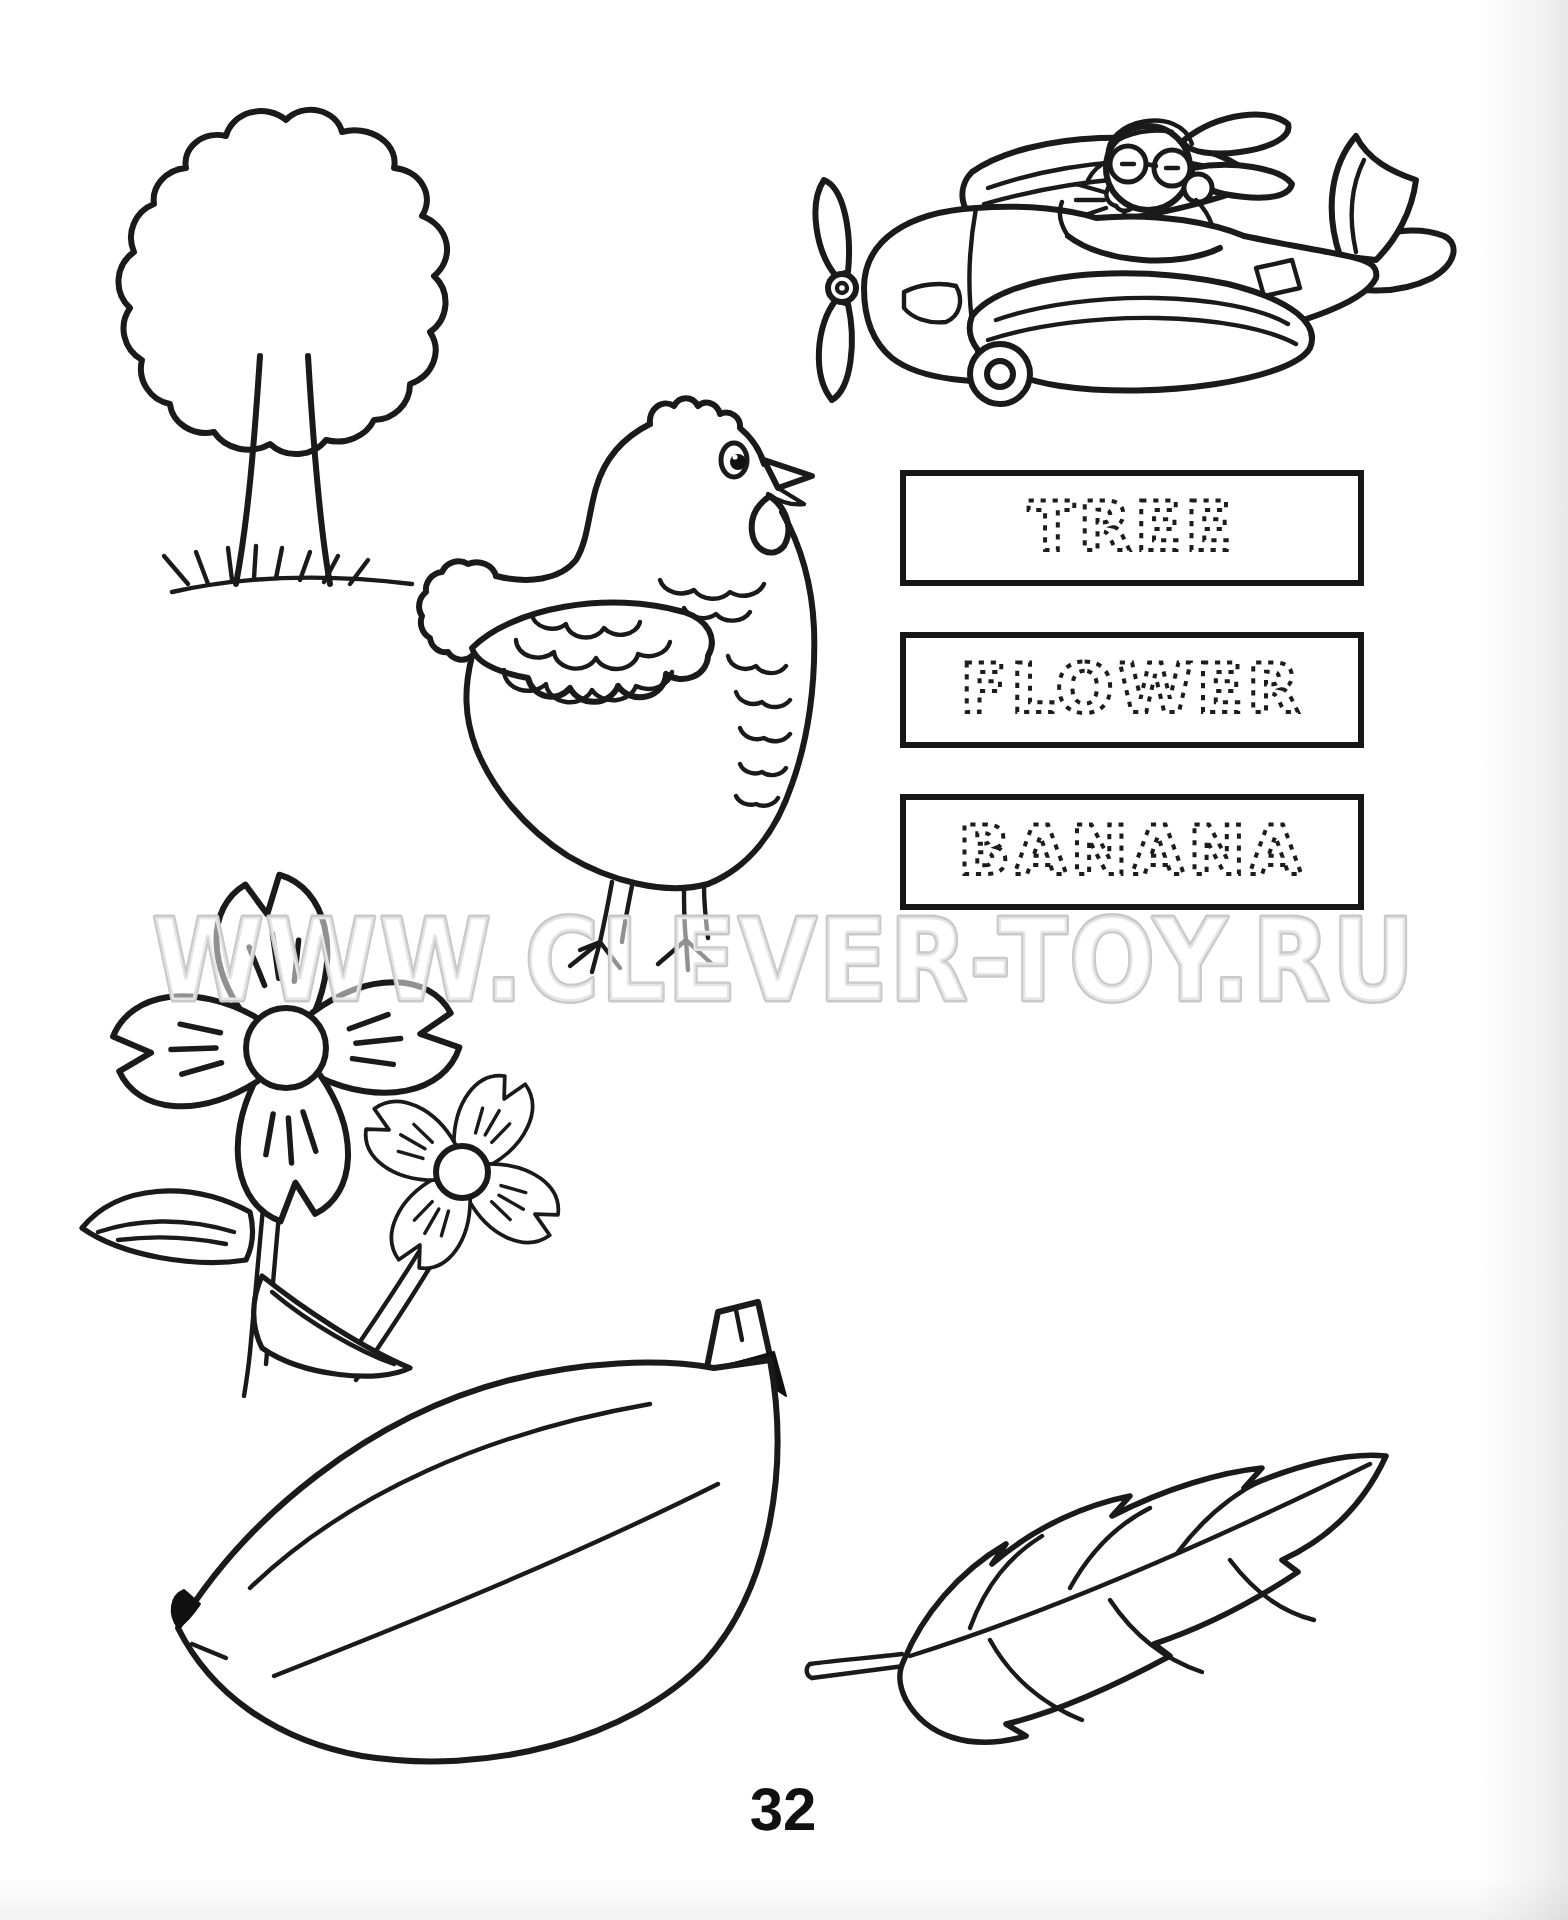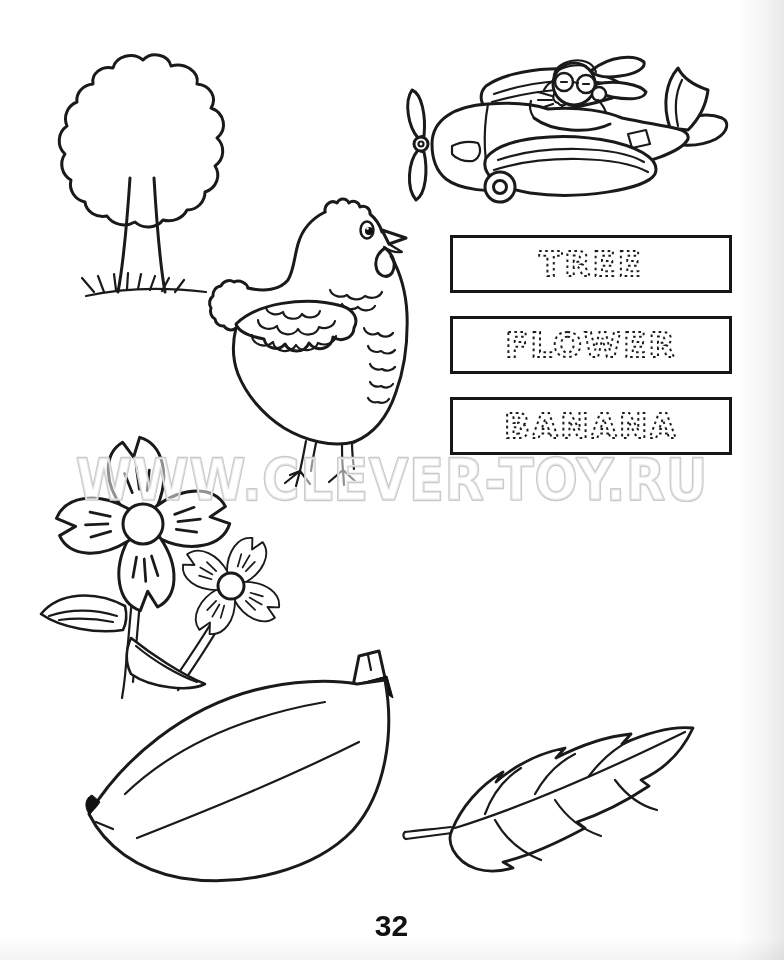--- a/index.html
+++ b/index.html
@@ -13,42 +13,41 @@
     stroke-linecap:round; stroke-linejoin:round;
   }
   .art .thin{ stroke-width:2.2; }
   .art .fw{ fill:#ffffff; }
   .art .bk{ fill:#111111; stroke:#111111; stroke-width:1; }
   .art .pupil{ fill:#111111; stroke:none; }
   .art .hl{ fill:#ffffff; stroke:none; }
 
   .word-list{ position:absolute; left:450px; top:235px; width:257px; }
   .word-box{
-    width:282px; height:58px; border:3px solid #161616; box-sizing:border-box;
+    width:232px; height:58px; border:3px solid #161616; box-sizing:border-box;
     margin-bottom:23px; background:transparent;
   }
   .word-box svg{ width:100%; height:100%; display:block; }
   .trace-text{
     font-family:"DejaVu Sans", sans-serif; font-weight:bold; font-size:34px;
     letter-spacing:2px; fill:none; stroke:#1c1c1c; stroke-width:2;
     stroke-dasharray:2.6 3.4; stroke-linecap:butt;
   }
 
   .watermark{ position:absolute; left:0; top:446px; width:784px; height:76px; pointer-events:none; }
   .watermark text{
     font-family:"DejaVu Sans", sans-serif; font-weight:bold; font-size:57px;
     letter-spacing:1px; fill:rgba(255,255,255,0.52); stroke:#c9c9c9;
     stroke-width:2.4; stroke-linejoin:round; paint-order:stroke fill;
   }
 
   .page-number{
     position:absolute; left:0; top:889px; width:783px; text-align:center;
     font-size:30px; font-weight:600; color:#111111;
     font-family:"Liberation Sans", sans-serif;
-    margin-top:20px;
   }
   .edge-right{
     position:absolute; top:0; right:0; width:46px; height:100%;
     background:linear-gradient(to right, rgba(0,0,0,0) 0%, rgba(0,0,0,0.045) 60%, rgba(0,0,0,0.09) 100%);
   }
   .edge-bottom{
     position:absolute; bottom:0; left:0; width:100%; height:22px;
     background:linear-gradient(to bottom, rgba(0,0,0,0) 0%, rgba(0,0,0,0.05) 100%);
   }
 </style>

